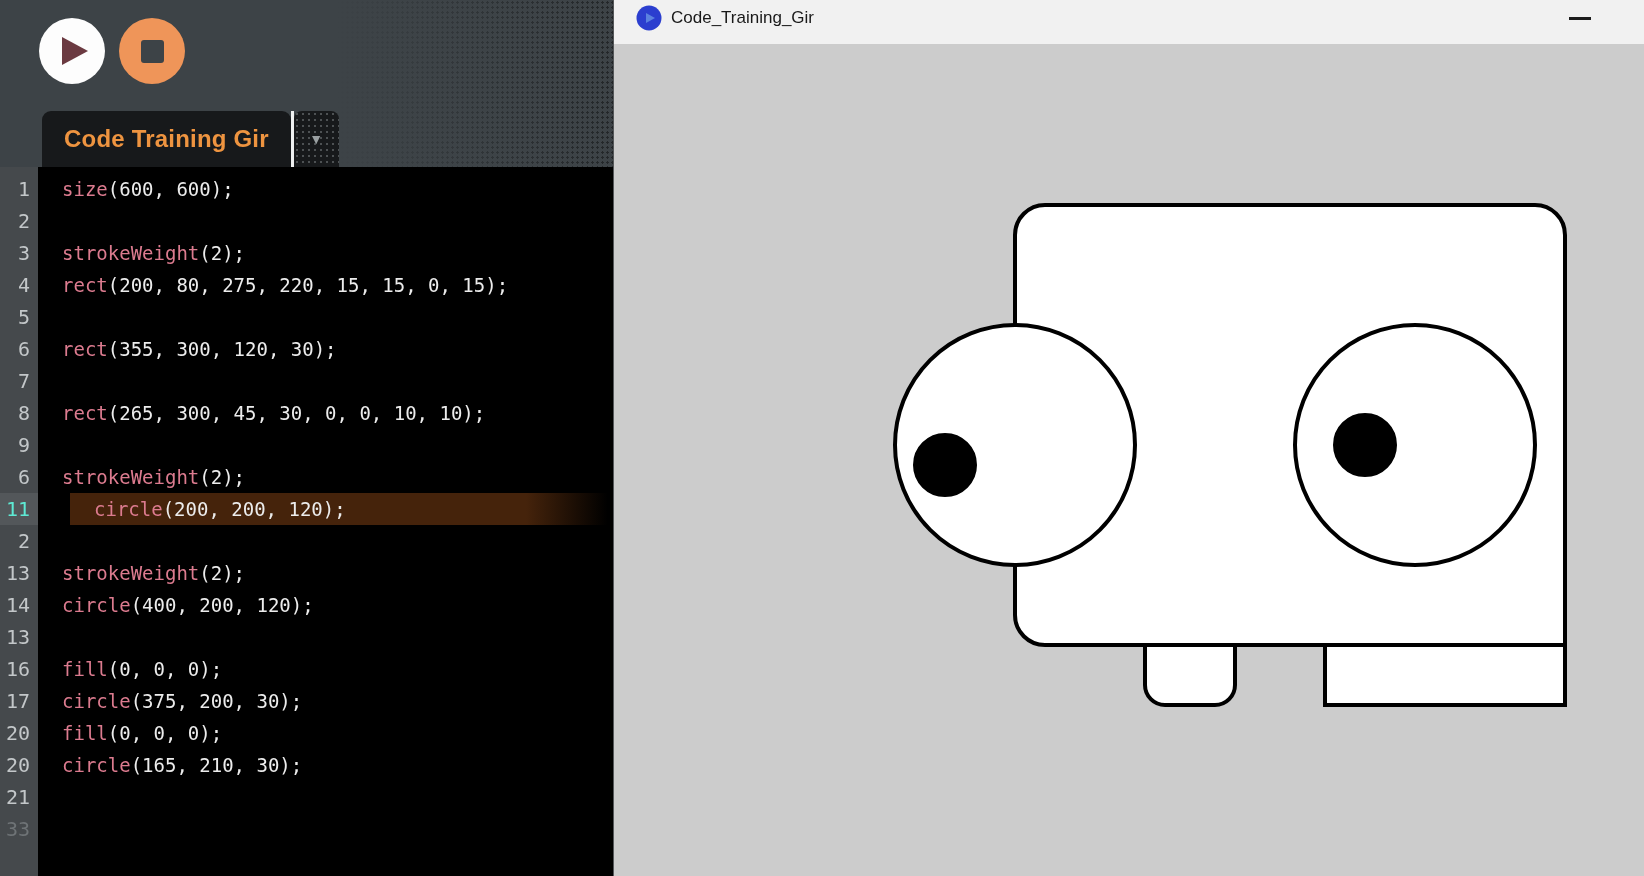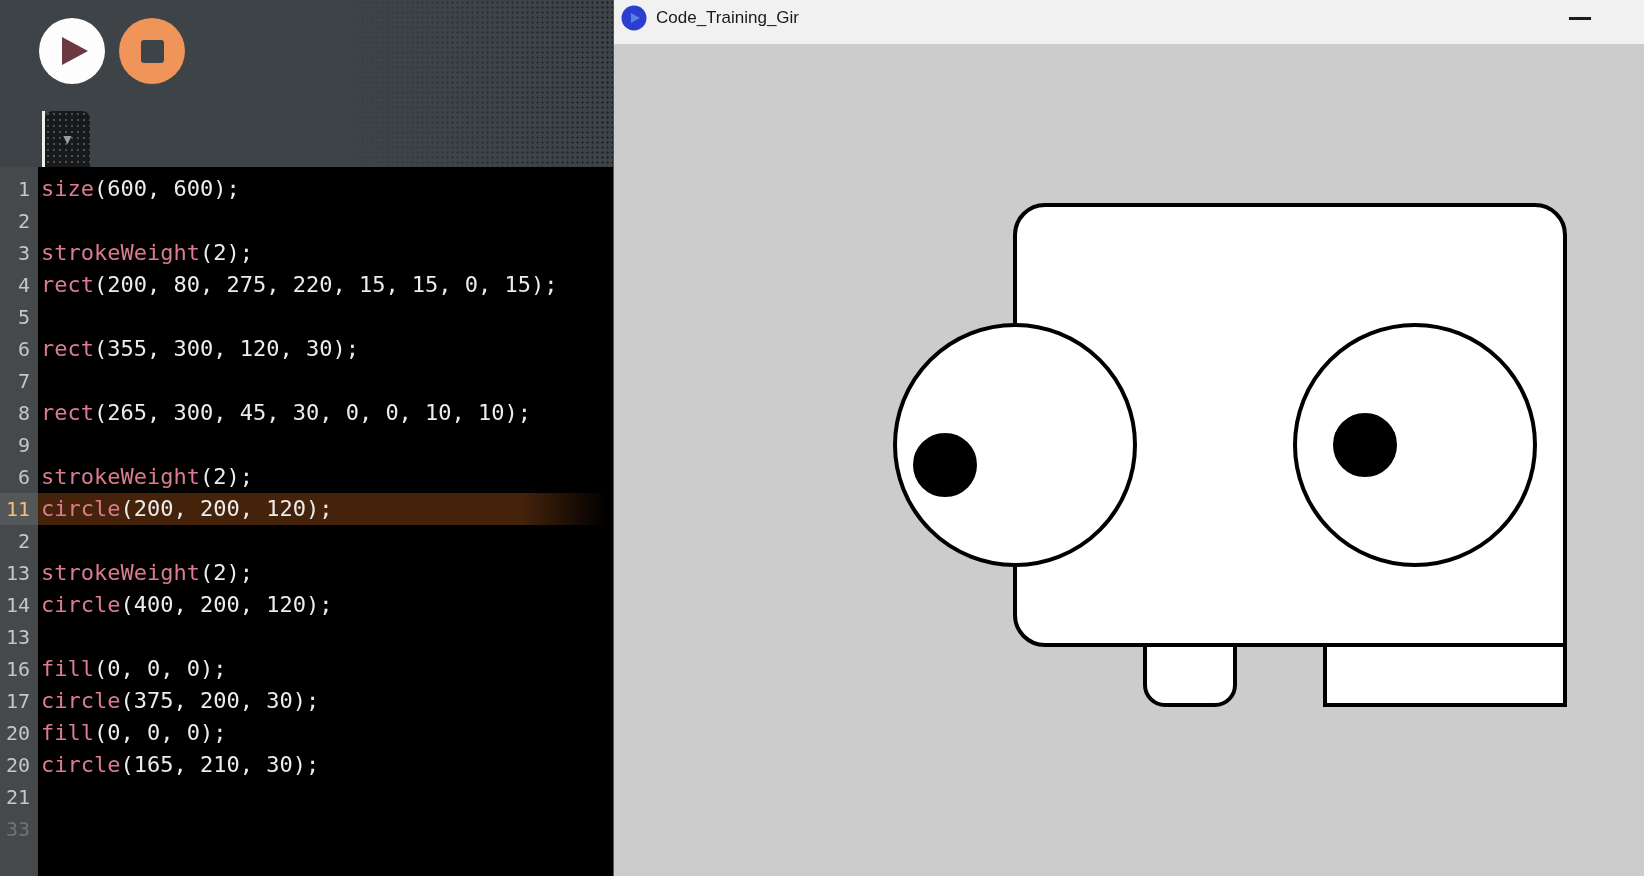--- a/index.html
+++ b/index.html
@@ -53,39 +53,40 @@
   .gutter-bg { position:absolute; left:0; top:0; bottom:0; width:38px; background:var(--gutter_bg,#45494c); }
   .rows { position:relative; }
   .row { display:flex; height:32px; }
   .ln {
     width:38px; flex:0 0 38px; text-align:right; padding-right:8px;
     font-family:"DejaVu Sans Mono","Liberation Mono",monospace;
     font-size:20px; line-height:32px; color:var(--line_number,#c3c7c9);
   }
   .ln.dim { color:var(--line_number_dim,#6e7376); }
   .code {
-    flex:1; padding-left:3px;
+    flex:1; padding-left:24px;
     font-family:"DejaVu Sans Mono","Liberation Mono",monospace;
-    font-size:22px; line-height:32px; color:var(--code_text,#ececec);
+    font-size:19px; line-height:32px; color:var(--code_text,#ececec);
     white-space:pre;
   }
   .fn { color:var(--function_name,#dc7b8f); }
   .row.hl .code {
     background:linear-gradient(to right, var(--highlight_line,#45230b) 0%, var(--highlight_line,#45230b) 84%, rgba(69,35,11,0) 99%);
-  }
-  .row.hl .ln { background:#53575a; color:#fdba74; }
+    margin-left:32px;
+  }
+  .row.hl .ln { background:#53575a; color:#5eead4; }
 
   
   .sketch-window {
     position:absolute; left:613px; top:0; width:1031px; height:876px;
     display:flex; flex-direction:column; border-left:1px solid #55585a;
   }
   .titlebar {
     height:44px; background:var(--titlebar_bg,#f1f1f1);
-    display:flex; align-items:center; padding:0 0 8px 7px; flex:0 0 auto;
+    display:flex; align-items:center; padding:0 0 8px 22px; flex:0 0 auto;
   }
   .app-icon { width:26px; height:26px; display:inline-flex; }
   .win-title { margin-left:9px; font-size:17px; color:var(--title_text,#191919); }
   .minimize-btn {
     margin-left:auto; margin-right:42px; width:44px; height:26px; border:none; background:transparent;
     display:flex; align-items:center; justify-content:center; cursor:pointer;
   }
   .minimize-dash { width:22px; height:3px; background:#1c1c1c; }
   .canvas-area { position:relative; flex:1; background:var(--canvas_bg,#cccccc); overflow:hidden; }
   #sketch-svg { position:absolute; left:1px; top:1px; }
@@ -101,20 +102,23 @@
       <button class="btn-run">
         <svg width="30" height="32" viewBox="0 0 30 32">
           <path d="M2 2 L28 16 L2 30 Z" fill="#6b3a41"></path>
         </svg>
       </button>
       <button class="btn-stop">
         <span class="stop-square"></span>
       </button>
 
       <div class="tabbar">
+        <div class="tab">
+          <span>Code Training Gir</span>
+        </div>
         <div class="tab-sep"></div>
         <button class="tab-menu">
           <span>▼</span>
         </button>
       </div>
     </div>
 
     <div class="editor">
       <div class="gutter-bg"></div>
       <div class="rows">

